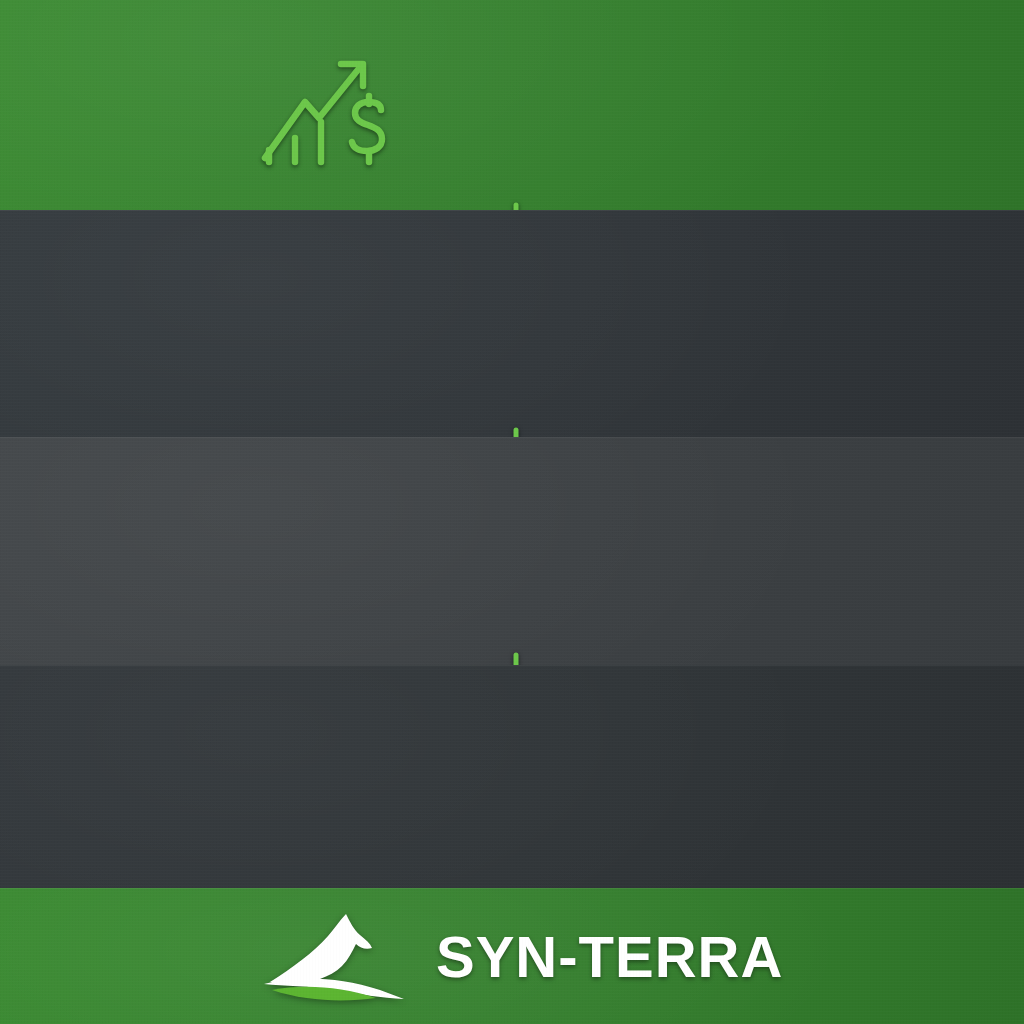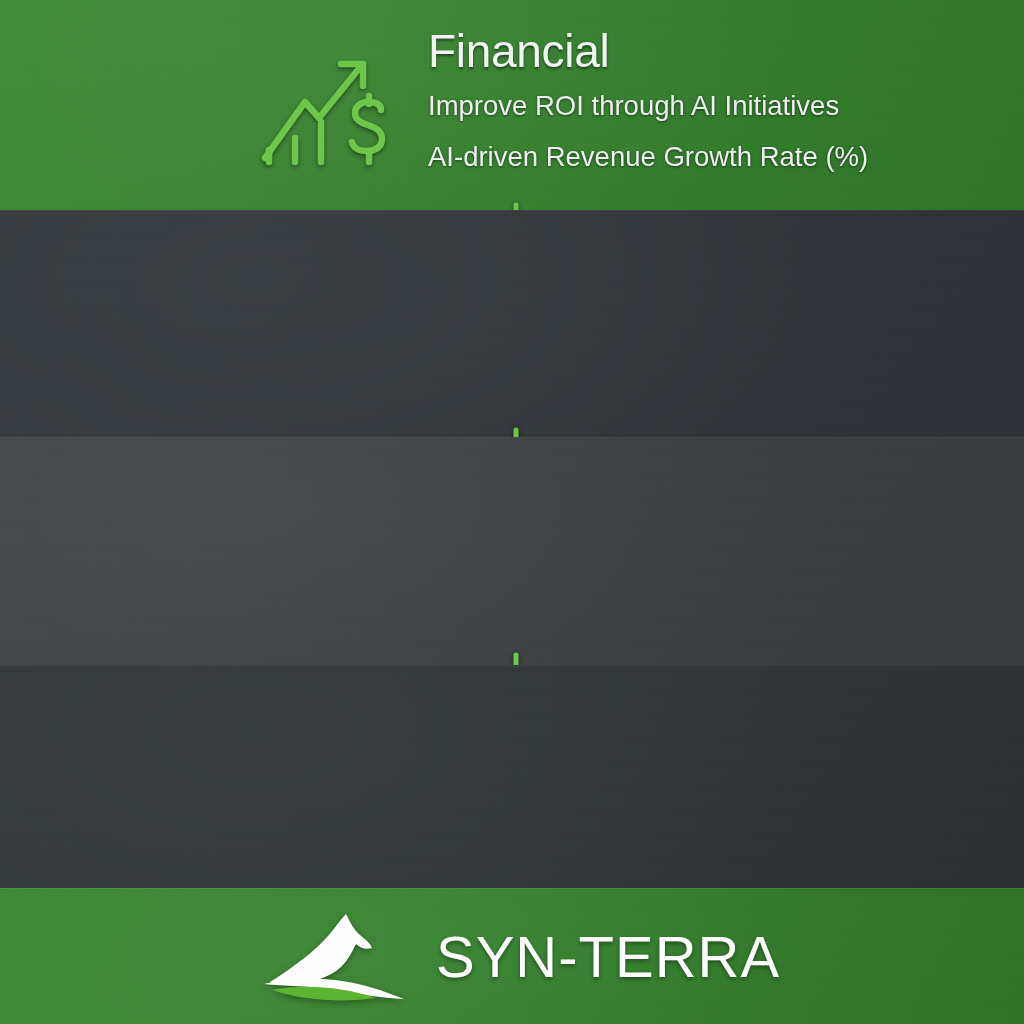--- a/index.html
+++ b/index.html
@@ -137,21 +137,21 @@
     gap: 26px;
   }
   .logo-mark {
     width: 148px;
     height: 92px;
     filter: drop-shadow(0 2px 3px rgba(0,0,0,0.35));
   }
   .logo-text {
     color: #ffffff;
     font-size: 58px;
-    font-weight: 400;
+    font-weight: 700;
     letter-spacing: 1px;
     text-shadow: 0 2px 4px rgba(0,0,0,0.4);
     white-space: nowrap;
   }
 
   
   #grain {
     position: absolute;
     inset: 0;
     pointer-events: none;
@@ -175,25 +175,20 @@
 
         <path d="M12 122 L12 110"></path>
         <path d="M38 122 L38 98"></path>
         <path d="M64 122 L64 82"></path>
 
         <path d="M112 56 L112 64"></path>
         <path d="M112 114 L112 122"></path>
         <path d="M124 70 C124 64 118 62 111 62 C104 62 98 66 98 73 C98 88 125 82 125 99 C125 107 118 111 110 111 C102 111 96 108 95 102"></path>
       </svg>
     </div>
-    <div class="text-block" style="top:27px;">
-      <div class="row-title">Financial</div>
-      <div class="row-objective">Improve ROI through AI Initiatives</div>
-      <div class="row-kpi">AI-driven Revenue Growth Rate (%)</div>
-    </div>
   </div>
 
   <div class="connector" style="top:202px;">
     <svg width="40" height="46" viewBox="0 0 40 46" fill="none" stroke="#6cc74a" stroke-width="5" stroke-linecap="round" stroke-linejoin="round">
       <path d="M20 3 L20 33"></path>
       <path d="M10 26 L20 38 L30 26"></path>
     </svg>
   </div>
 
   <div class="band band-customer">

